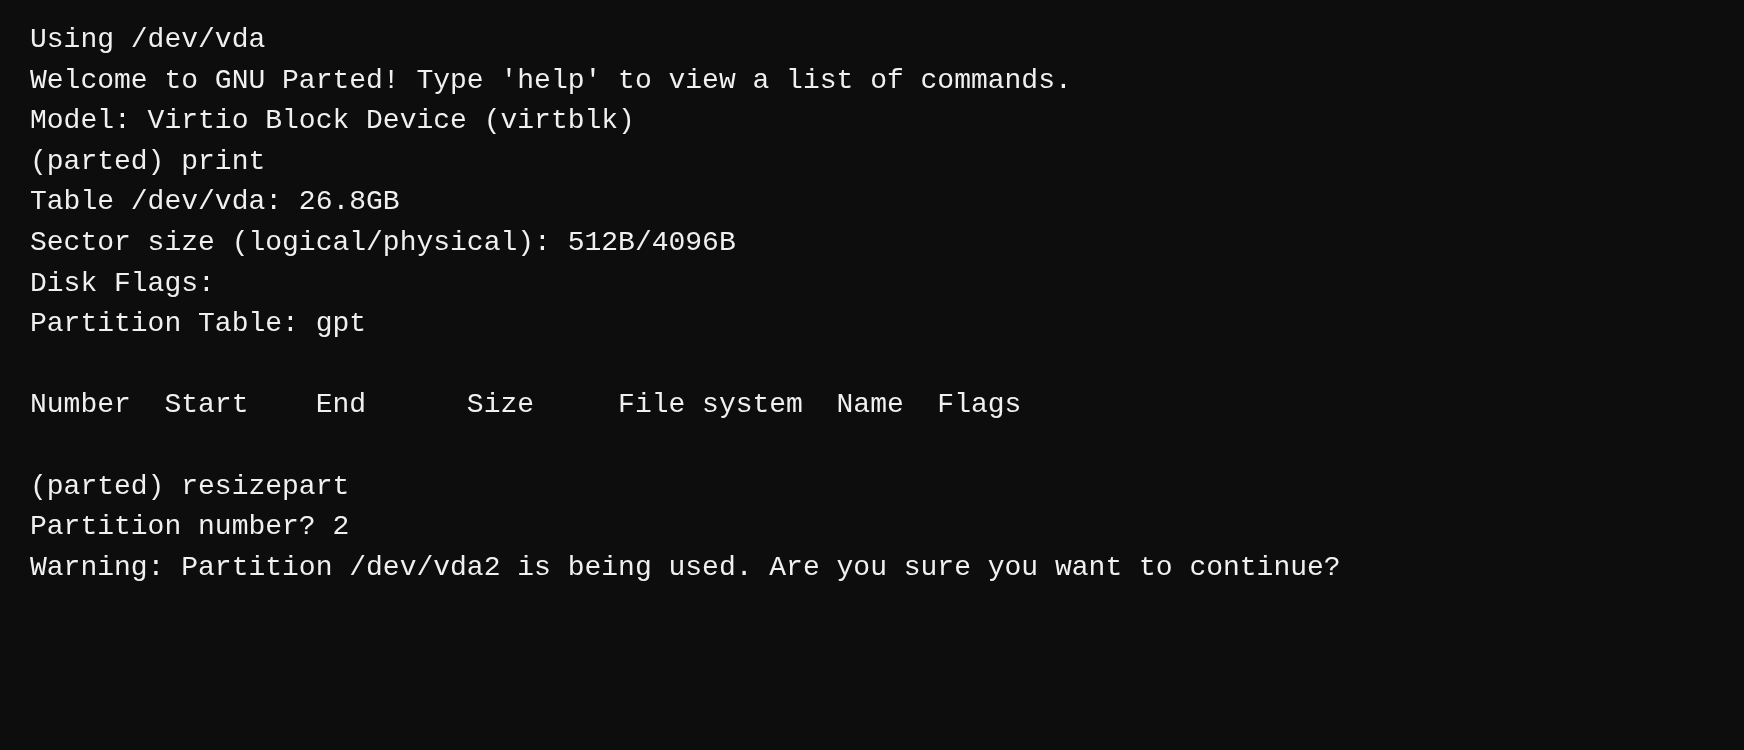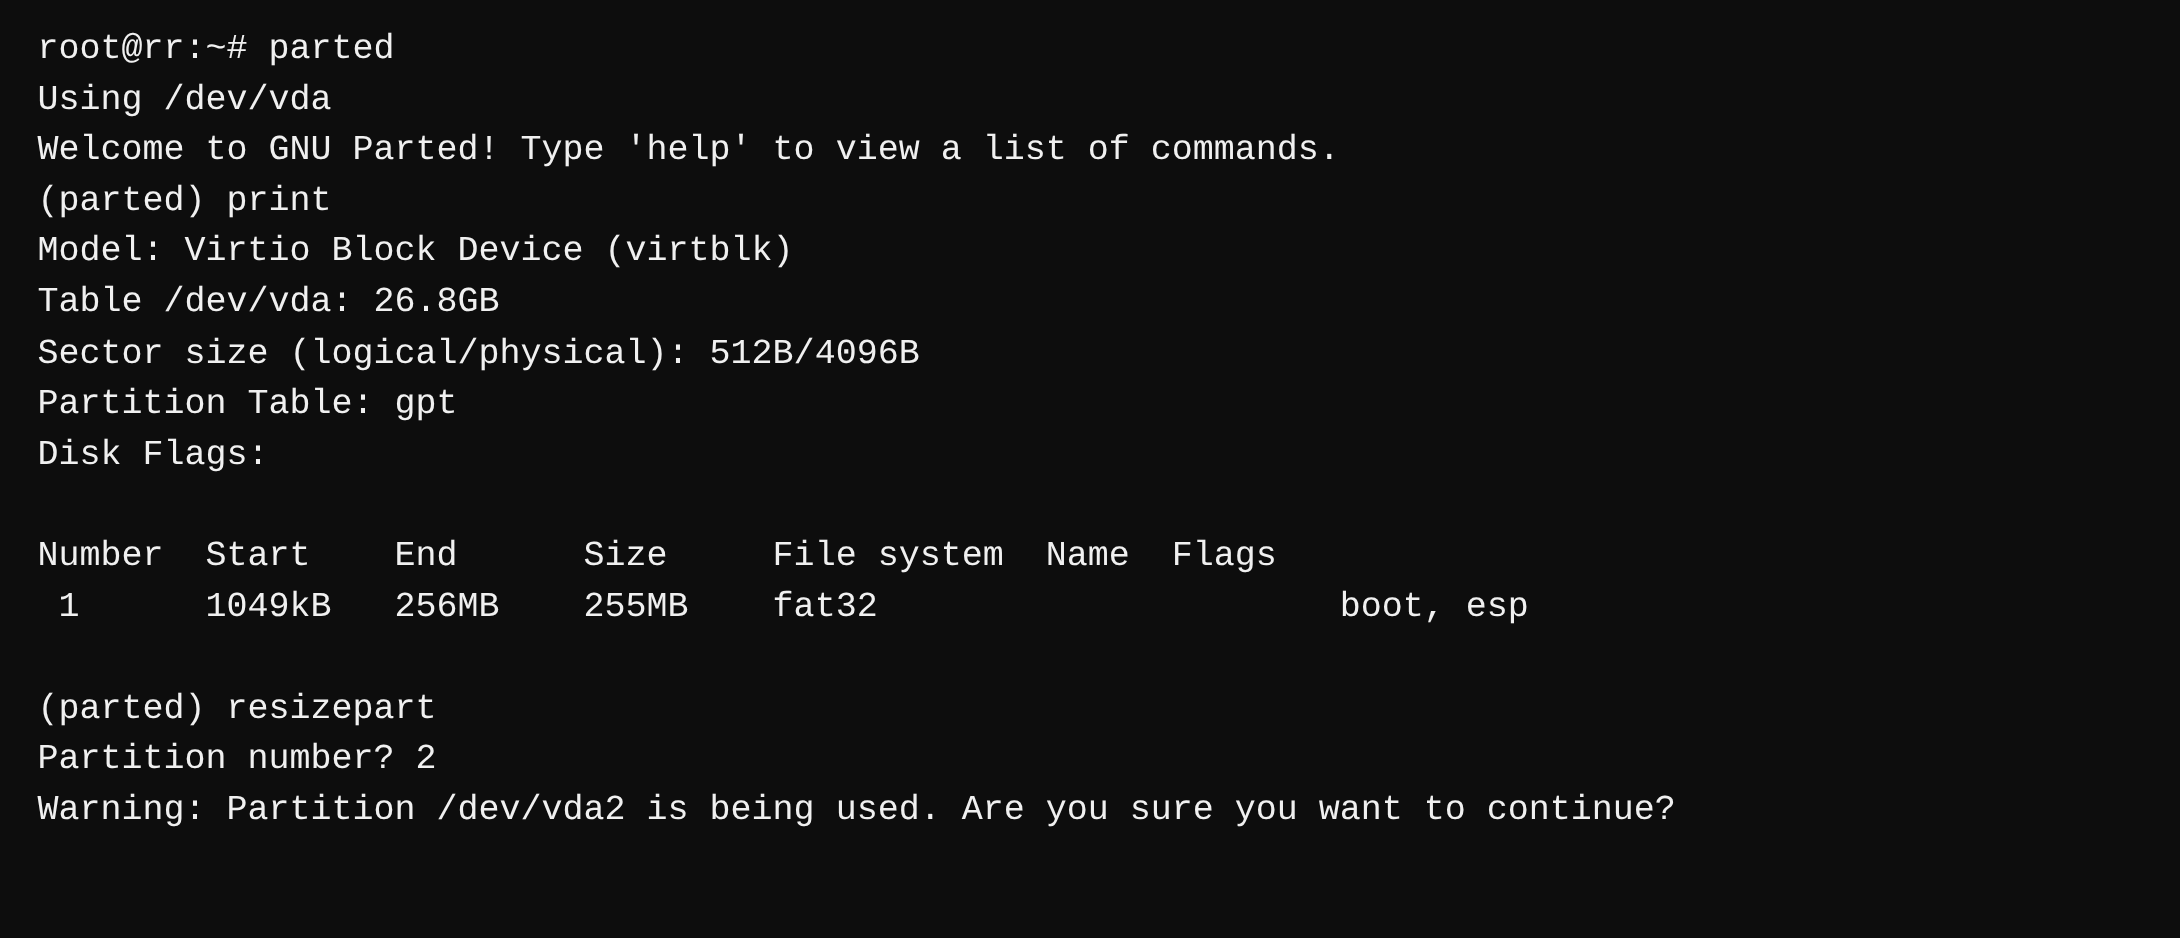--- a/index.html
+++ b/index.html
@@ -30,30 +30,28 @@
     }
 
     @keyframes blink {
       50% { opacity: 0; }
     }
   </style>
 </head>
 <body>
 
 <div id="terminal-container">
-<span class="terminal-line">root@rr:~# parted</span>
 <span class="terminal-line">Using /dev/vda</span>
 <span class="terminal-line">Welcome to GNU Parted! Type 'help' to view a list of commands.</span>
+<span class="terminal-line">Model: Virtio Block Device (virtblk)</span>
 <span class="terminal-line">(parted) print</span>
-<span class="terminal-line">Model: Virtio Block Device (virtblk)</span>
 <span class="terminal-line">Table /dev/vda: 26.8GB</span>
 <span class="terminal-line">Sector size (logical/physical): 512B/4096B</span>
+<span class="terminal-line">Disk Flags: </span>
 <span class="terminal-line">Partition Table: gpt</span>
-<span class="terminal-line">Disk Flags: </span>
 <span class="terminal-line empty">&nbsp;</span>
 <span class="terminal-line">Number  Start    End      Size     File system  Name  Flags</span>
-<span class="terminal-line"> 1      1049kB   256MB    255MB    fat32                      boot, esp</span>
 <span class="terminal-line empty">&nbsp;</span>
 <span class="terminal-line">(parted) resizepart</span>
 <span class="terminal-line">Partition number? 2</span>
 <span class="terminal-line">Warning: Partition /dev/vda2 is being used. Are you sure you want to continue?</span>
 
 </div>
 
 </body></html>

